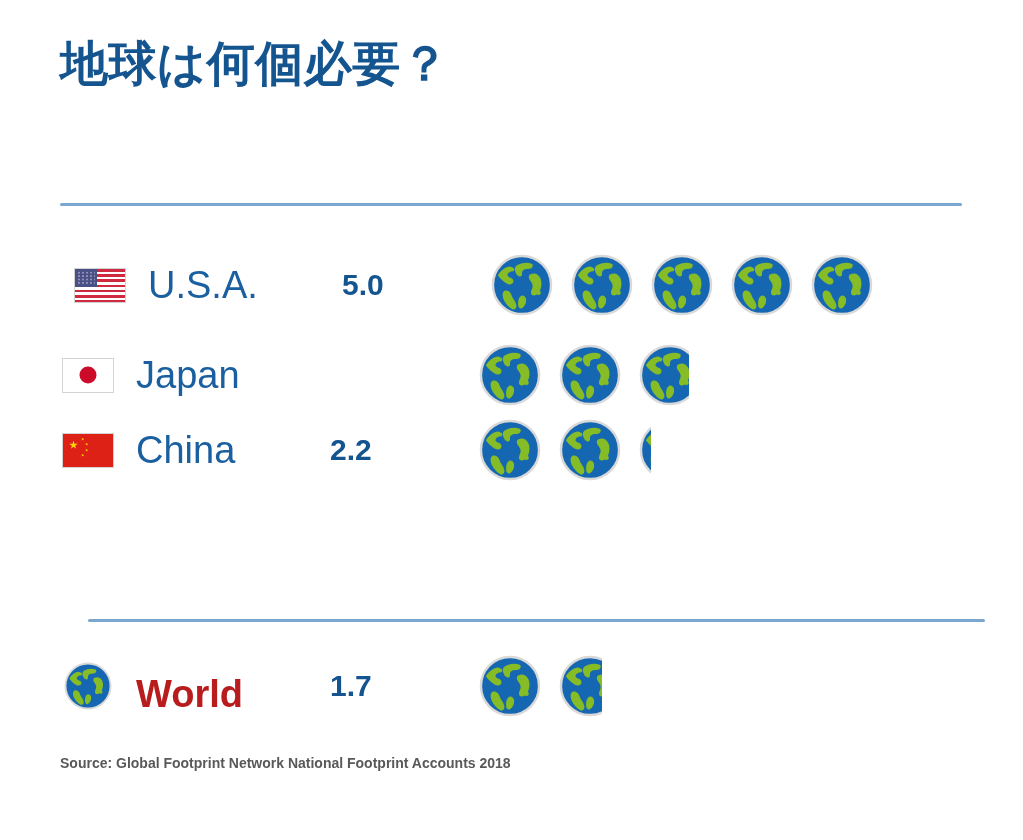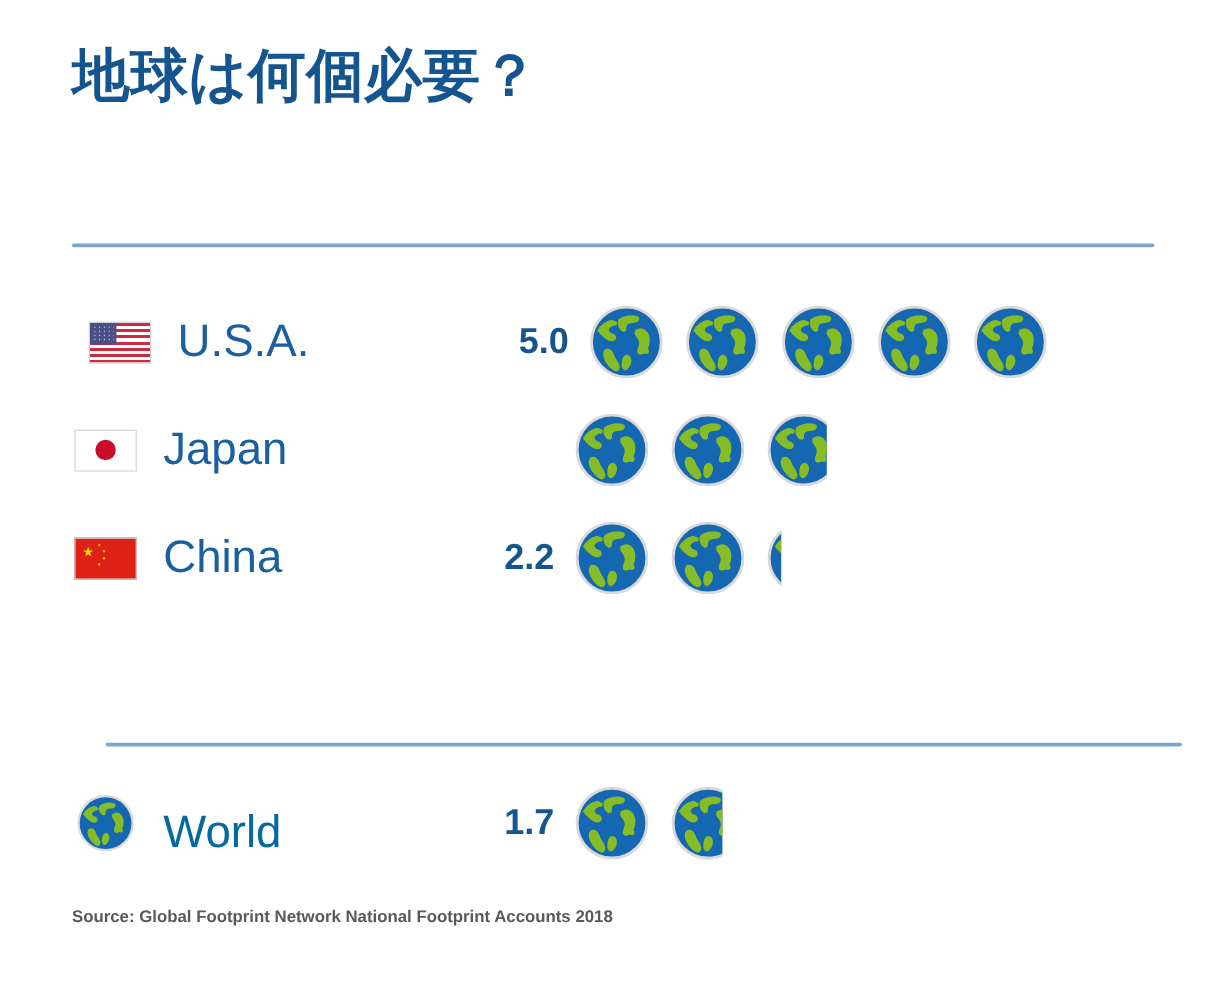--- a/index.html
+++ b/index.html
@@ -69,21 +69,21 @@
   .row {
     position: absolute;
     left: 0;
     width: 1023px;
     height: 88px;
     display: flex;
     align-items: center;
   }
   .row-usa   { top: 241px; margin-left: 12px; }
   .row-japan { top: 331px; }
-  .row-china { top: 421px; }
+  .row-china { top: 406px; }
   .row-india { top: 511px; }
   .row-world { top: 642px; }
 
   .flag-cell {
     position: absolute;
     left: 60px;
     width: 56px;
     height: 40px;
     display: flex;
     align-items: center;
@@ -92,30 +92,29 @@
   .country-cell {
     position: absolute;
     left: 136px;
     font-size: 38px;
     font-weight: normal;
     color: #1a5fa0;
     white-space: nowrap;
     line-height: 1;
   }
   .country-cell.bold {
-    font-weight: normal;
-    color: #0369a1;
+    font-weight: bold;
+    color: #b91c1c;
     font-size: 38px;
     margin-top: 16px;
   }
   .value-cell {
     position: absolute;
     left: 330px;
     width: 132px;
-    text-align: right;
     font-size: 30px;
     font-weight: bold;
     color: #14548f;
     line-height: 1;
   }
   .globes-cell {
     position: absolute;
     left: 479px;
     height: 72px;
     display: flex;

